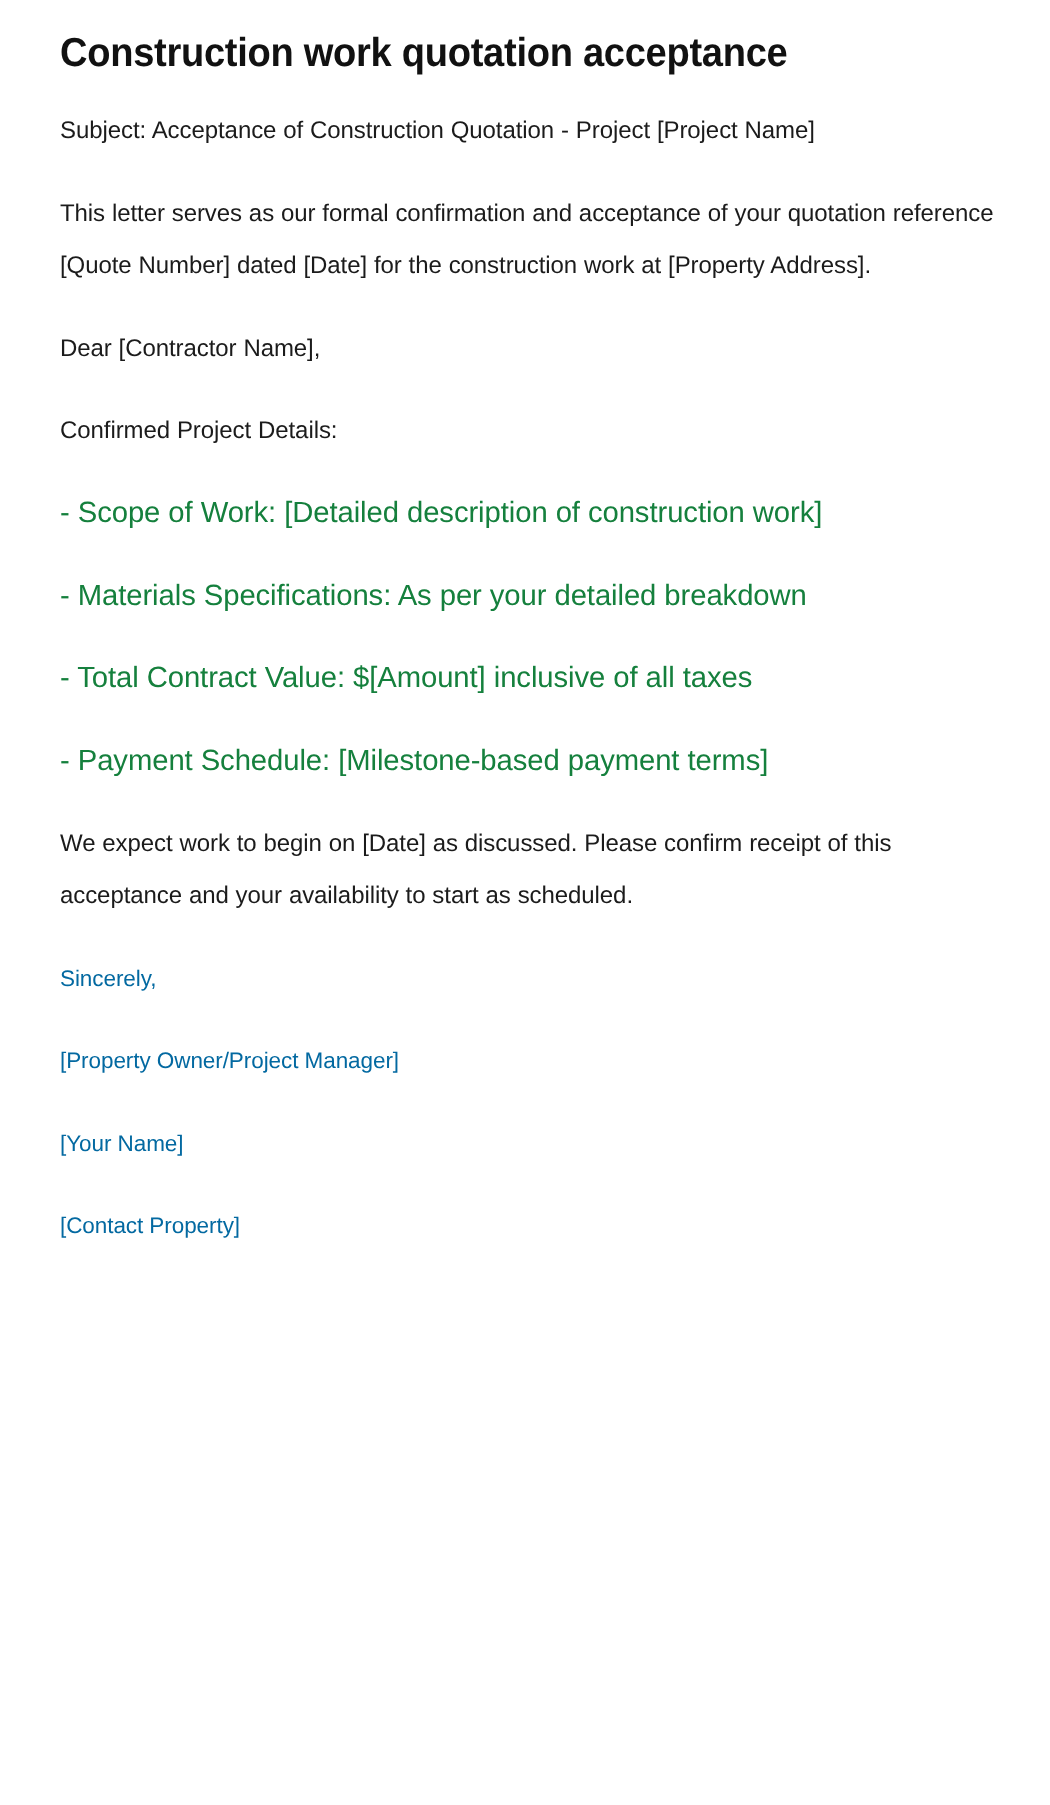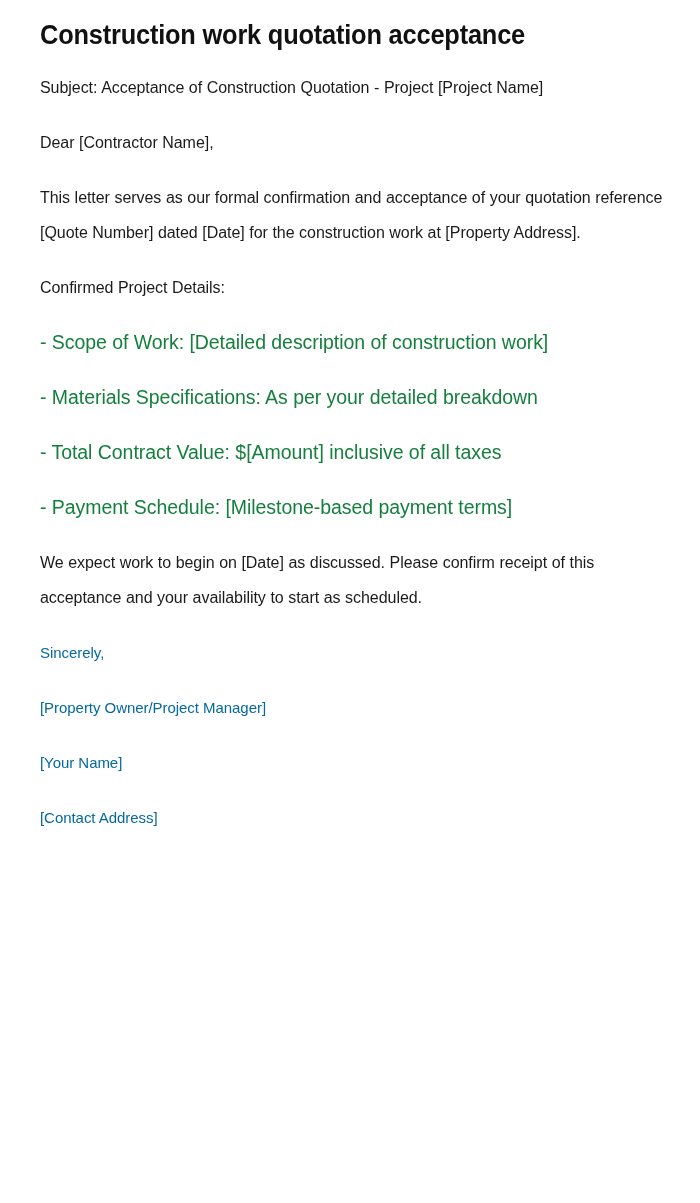--- a/index.html
+++ b/index.html
@@ -62,23 +62,23 @@
 </style>
 </head>
 <body>
 
 <div class="doc">
 
   <h1 class="doc-title">Construction work quotation acceptance</h1>
 
   <p class="block">Subject: Acceptance of Construction Quotation - Project [Project Name]</p>
 
+  <p class="block">This letter serves as our formal confirmation and acceptance of your quotation reference [Quote Number] dated [Date] for the construction work at [Property Address].</p>
+
   <p class="block">Dear [Contractor Name],</p>
-
-  <p class="block">This letter serves as our formal confirmation and acceptance of your quotation reference [Quote Number] dated [Date] for the construction work at [Property Address].</p>
 
   <p class="block">Confirmed Project Details:</p>
 
   <p class="list-line">- Scope of Work: [Detailed description of construction work]</p>
 
   <p class="list-line">- Materials Specifications: As per your detailed breakdown</p>
 
 
   <p class="list-line">- Total Contract Value: $[Amount] inclusive of all taxes</p>
 
@@ -86,15 +86,15 @@
 
 
   <p class="block">We expect work to begin on [Date] as discussed. Please confirm receipt of this acceptance and your availability to start as scheduled.</p>
 
   <p class="sign-line">Sincerely,</p>
 
   <p class="sign-line">[Property Owner/Project Manager]</p>
 
   <p class="sign-line">[Your Name]</p>
 
-  <p class="sign-line">[Contact Address]</p>
+  <p class="sign-line">[Contact Property]</p>
 
 </div>
 
 </body></html>

